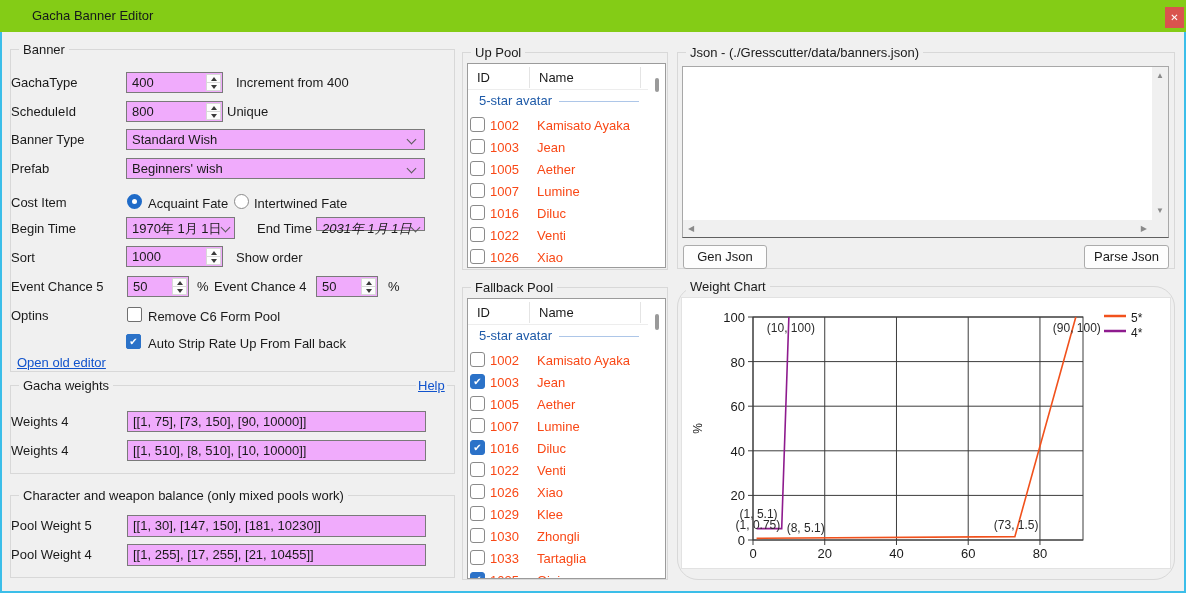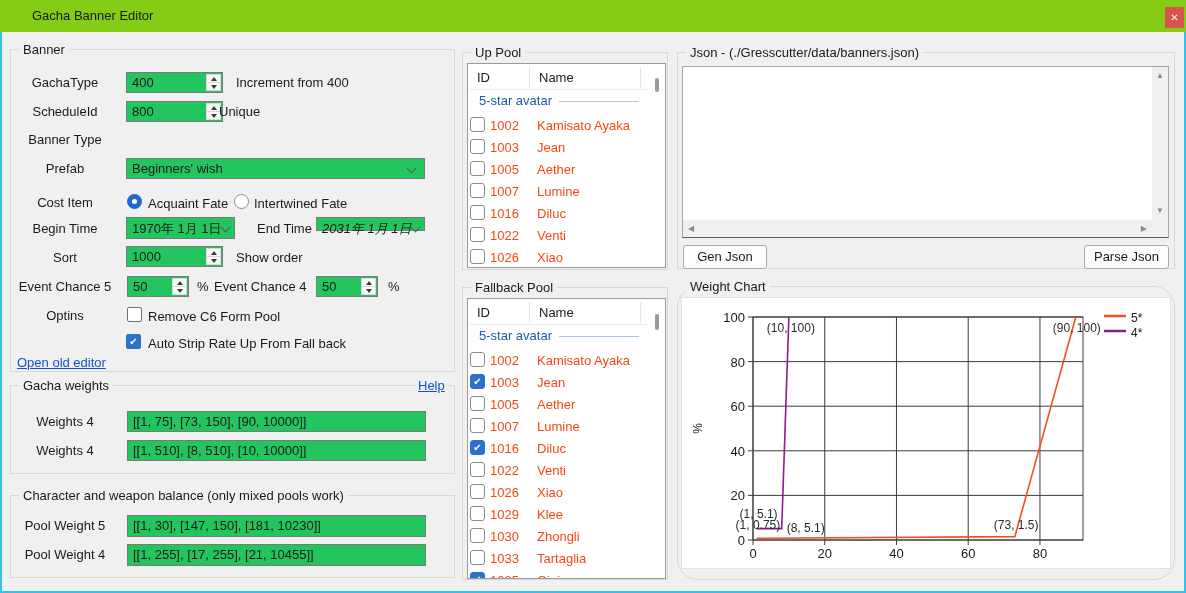--- a/index.html
+++ b/index.html
@@ -8,22 +8,22 @@
   .window { position:relative; width:1186px; height:593px; background:#F0F0F0;
             box-shadow: inset 0 0 0 2px #3BBEE9; overflow:hidden; }
   .titlebar { position:absolute; left:0; top:0; width:100%; height:32px; background:#84cc16; }
   .titlebar .title { position:absolute; left:32px; top:8px; font-size:13px; color:#14181b; white-space:nowrap; }
   .closebtn { position:absolute; right:2px; top:7px; width:19px; height:21px; background:#D9534E;
               color:#fff; text-align:center; line-height:21px; font-size:10px; font-weight:bold; cursor:pointer; }
   .groupbox { position:absolute; border:1px solid #D8D8D8; }
   .gtitle { position:absolute; top:-8px; left:8px; background:#F0F0F0; padding:0 4px; font-size:13px;
             line-height:15px; white-space:nowrap; }
   .lbl { position:absolute; font-size:13px; white-space:nowrap; }
-  .rlbl { left:0; width:108px; text-align:center; }
-  .field { position:absolute; background:#22c55e; border:1px solid #7A7A7A;text-align:right; }
+  .rlbl { left:0; width:108px; text-align:left; }
+  .field { position:absolute; background:#f0abfc; border:1px solid #7A7A7A;text-align:right; }
   .fval { position:absolute; left:5px; top:2px; white-space:nowrap; font-size:13px; }
   .spinbtns { position:absolute; right:1px; top:1px; bottom:1px; width:15px; background:#FDFDFD;
               border:1px solid #D8D8D8; display:flex; flex-direction:column; }
   .sb { flex:1; display:flex; align-items:center; justify-content:center; cursor:pointer; }
   .sb + .sb { border-top:1px solid #D8D8D8; }
   .tri-up { width:0; height:0; border-left:3px solid transparent; border-right:3px solid transparent; border-bottom:4px solid #3a3a3a; }
   .tri-dn { width:0; height:0; border-left:3px solid transparent; border-right:3px solid transparent; border-top:4px solid #3a3a3a; }
   .chev { position:absolute; right:9px; top:6px; width:7px; height:7px;
           border-right:1px solid #5a5a5a; border-bottom:1px solid #5a5a5a; transform:rotate(45deg); }
   .radio { position:absolute; width:15px; height:15px; border-radius:50%; background:#fff; border:1px solid #8a8a8a; }
@@ -92,23 +92,27 @@
       <span class="fval">800</span>
       <div class="spinbtns">
         <div class="sb">
             <div class="tri-up"></div>
           </div>
         <div class="sb">
             <div class="tri-dn"></div>
           </div>
       </div>
     </div>
-    <span class="lbl" style="left:208px;top:54px;">Unique</span>
+    <span class="lbl" style="left:216px;top:54px;">Unique</span>
 
     <span class="lbl rlbl" style="top:82px;">Banner Type</span>
+    <div class="field" style="left:115px;top:79px;width:299px;height:21px;">
+      <span class="fval">Standard Wish</span>
+      <span class="chev"></span>
+    </div>
 
     <span class="lbl rlbl" style="top:111px;">Prefab</span>
     <div class="field" style="left:115px;top:108px;width:299px;height:21px;">
       <span class="fval">Beginners' wish</span>
       <span class="chev"></span>
     </div>
 
     <span class="lbl rlbl" style="top:145px;">Cost Item</span>
     <span class="radio on" style="left:116px;top:144px;"></span>
     <span class="lbl" style="left:137px;top:146px;">Acquaint Fate</span>

